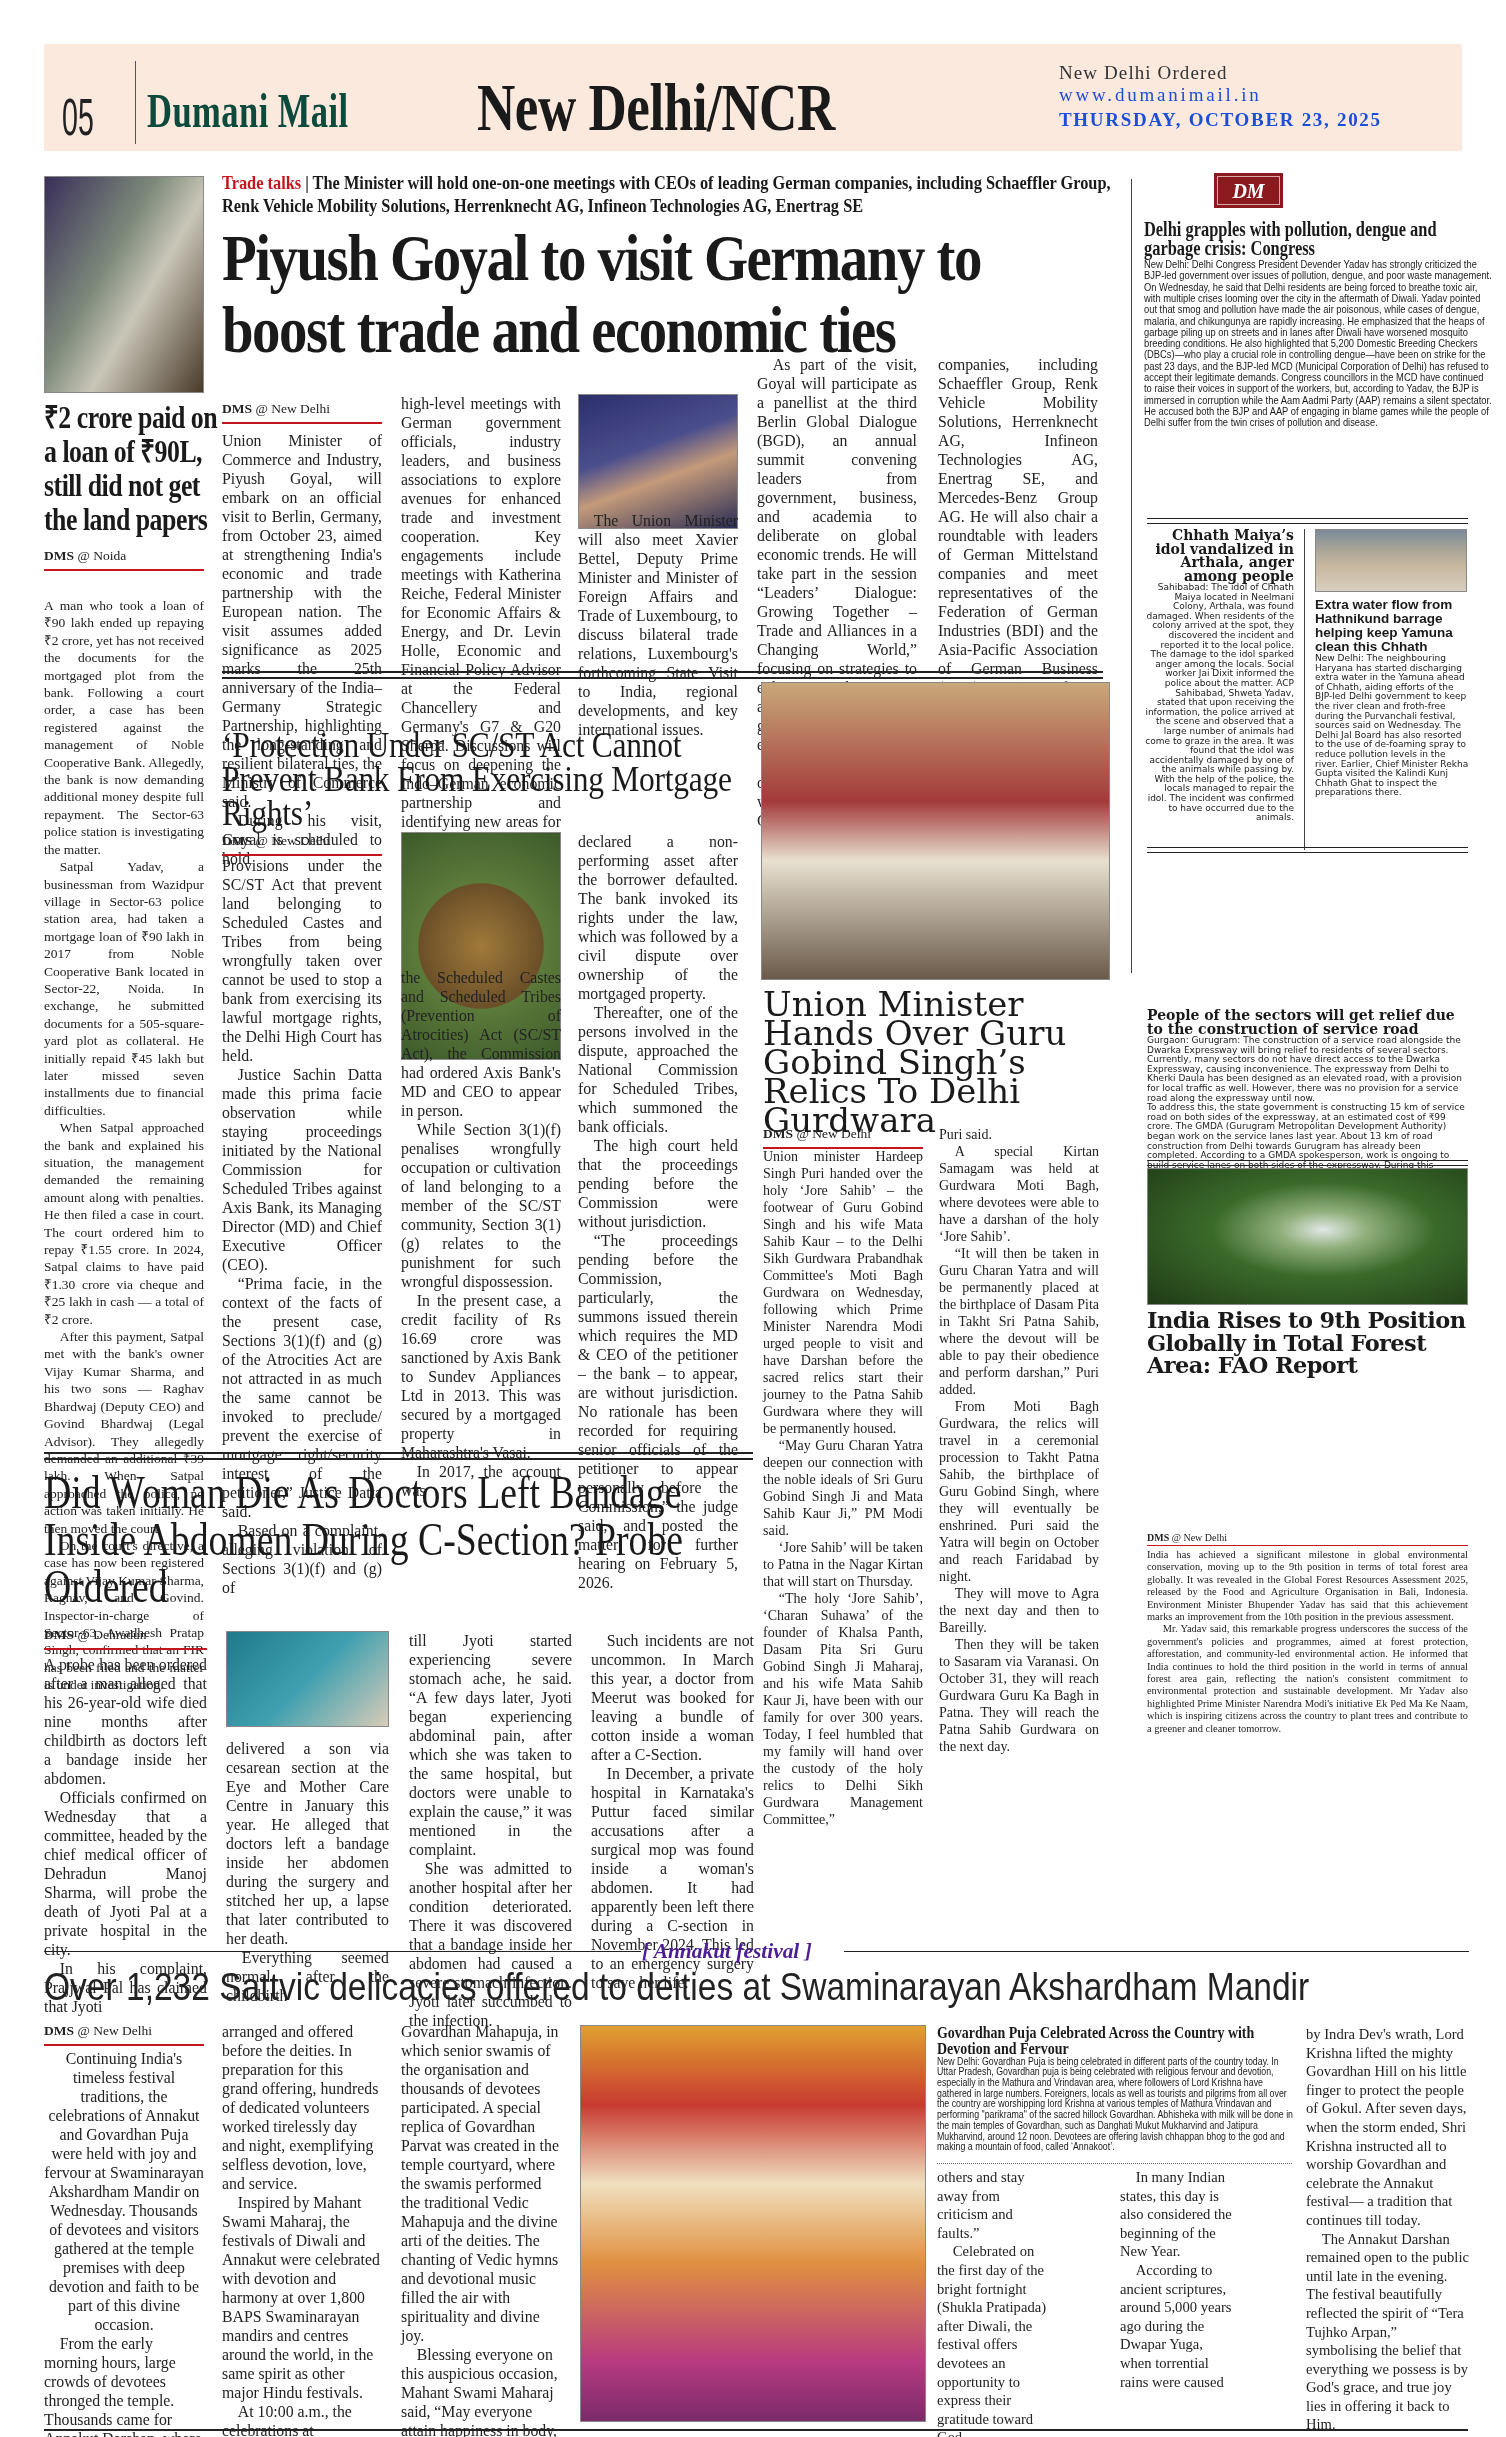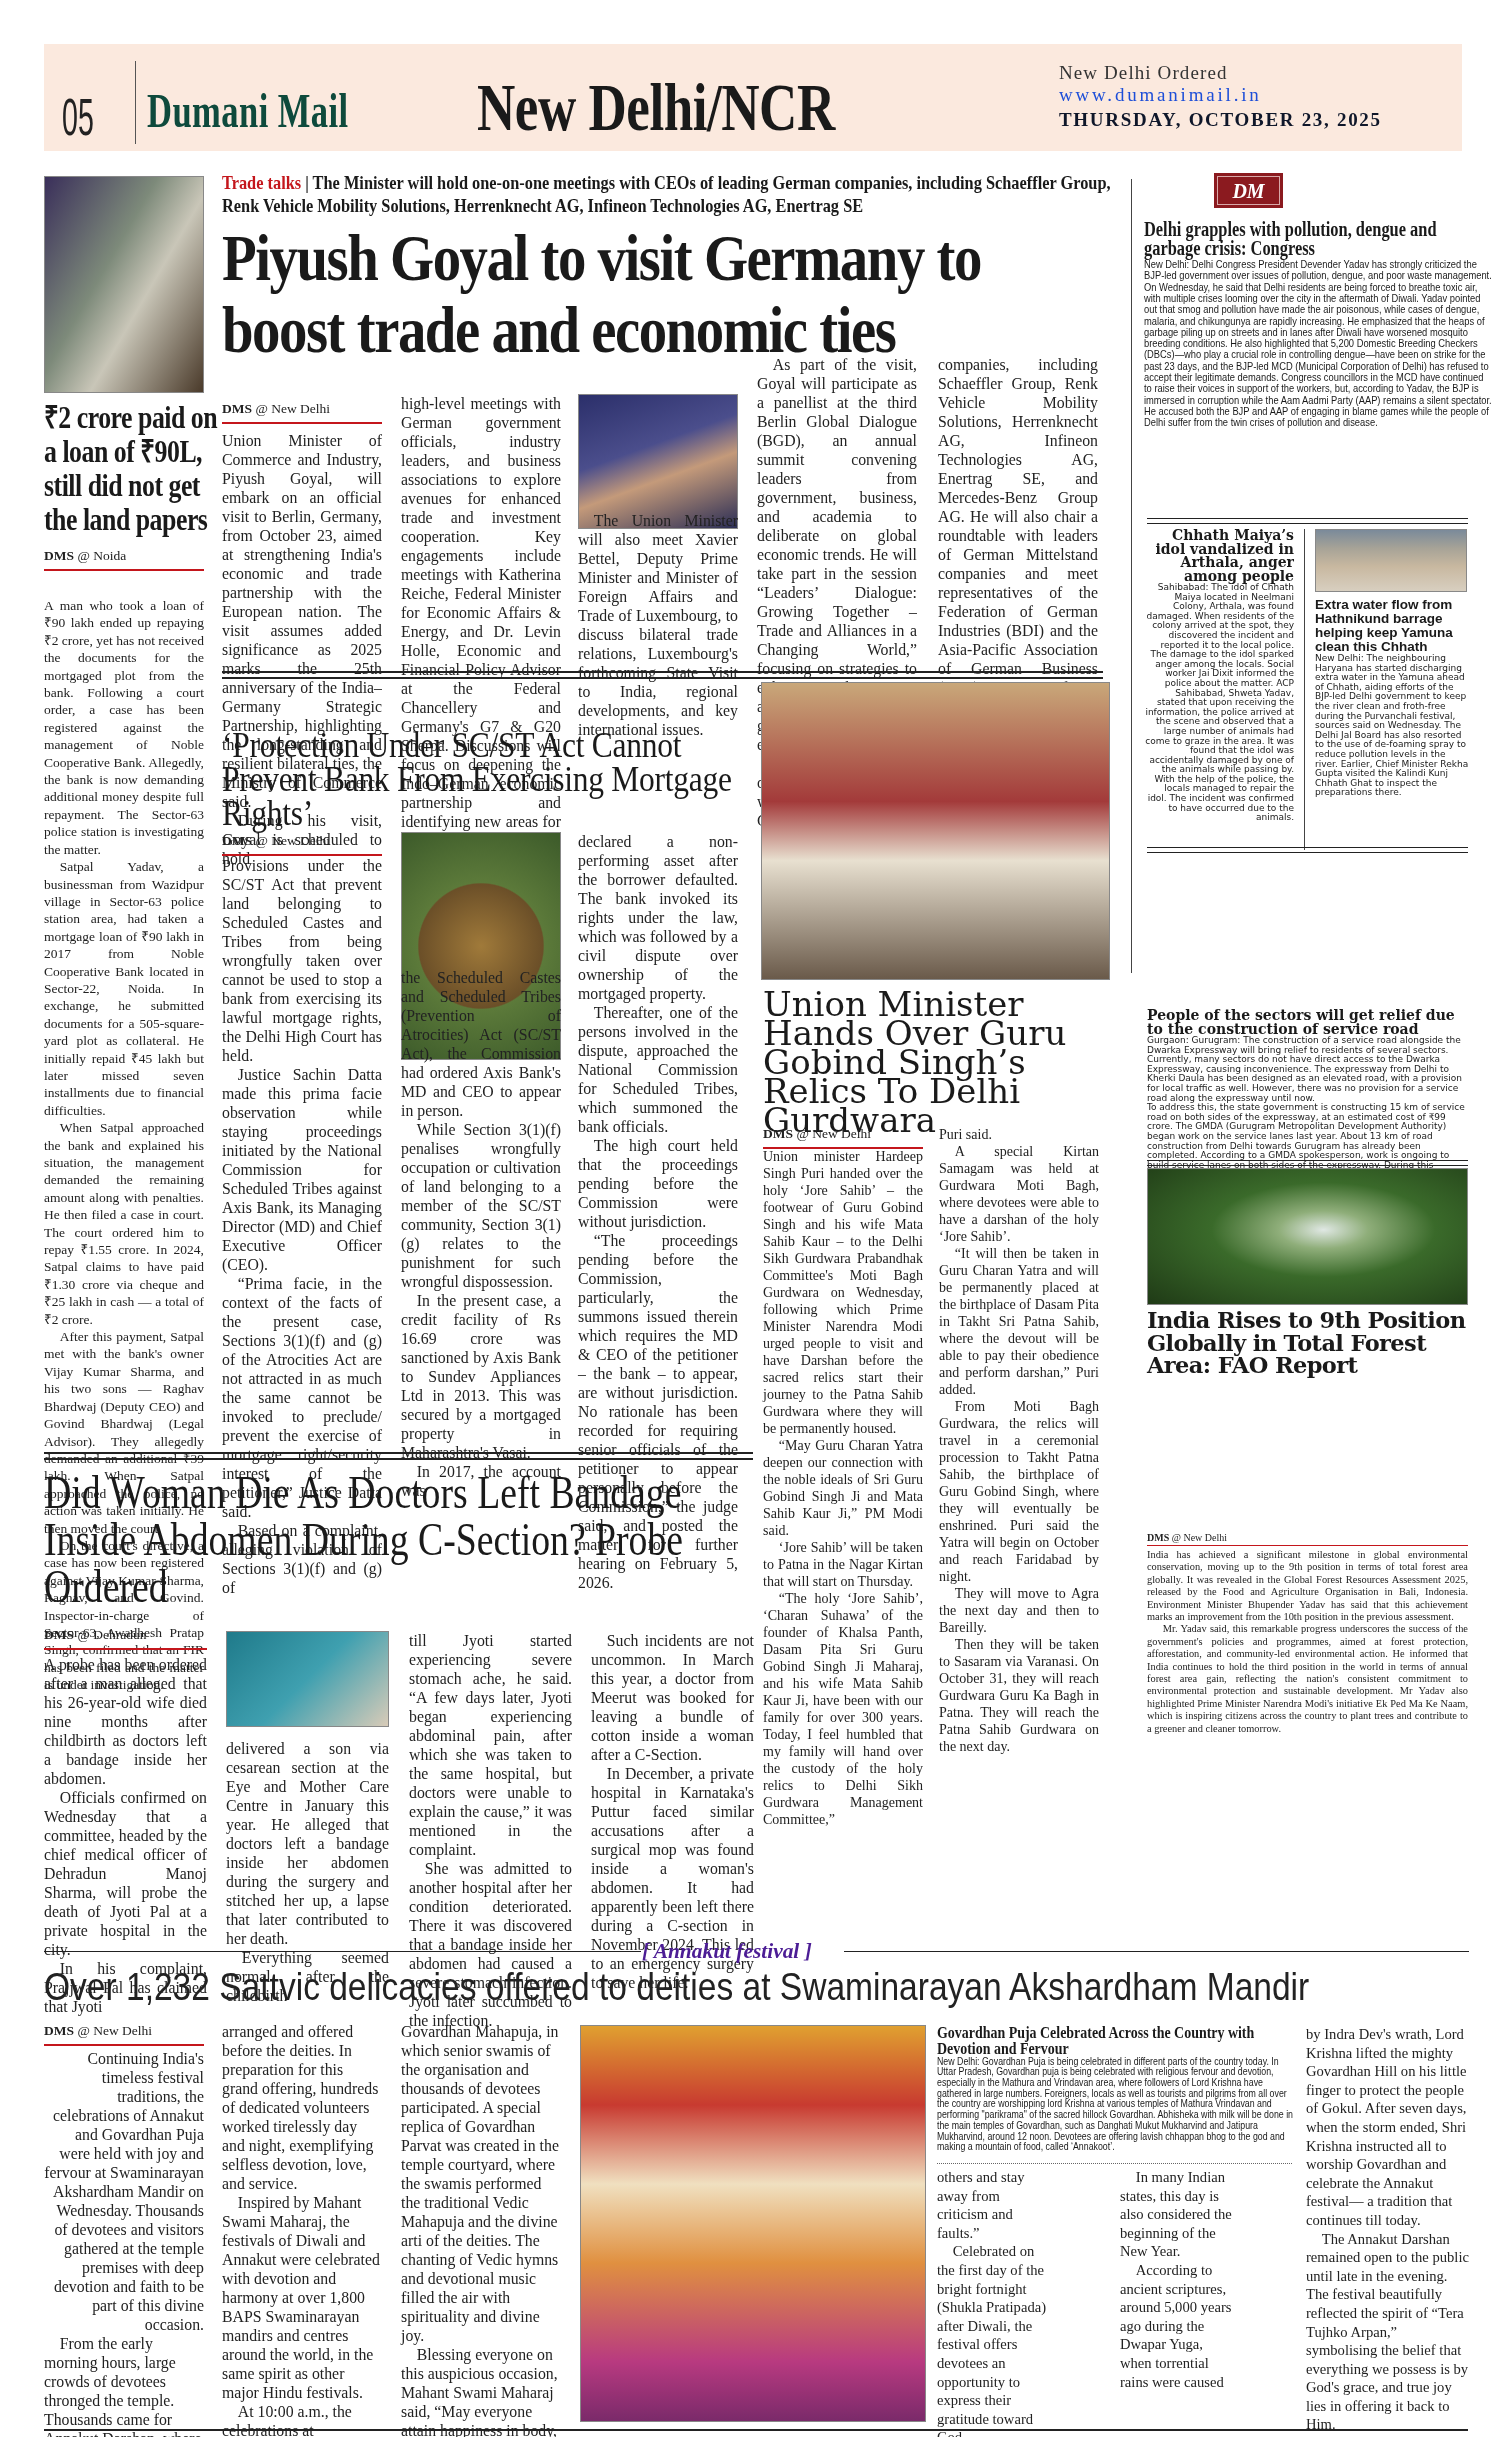--- a/index.html
+++ b/index.html
@@ -5,21 +5,21 @@
 *{box-sizing:border-box;margin:0;padding:0}
 body{width:1507px;height:2438px;background:#fff;font-family:"Liberation Serif",serif;color:#1a1a1a;position:relative;overflow:hidden}
 .abs{position:absolute}
 .masthead{left:44px;top:44px;width:1418px;height:107px;background:#fbe9de}
 .pageno{left:62px;top:87px;font-size:52px;font-family:"Liberation Sans",sans-serif;font-weight:300;color:#222;transform:scaleX(.55);transform-origin:left}
 .mast-div{left:135px;top:61px;width:0.6px;height:83px;background:#555}
 .brand{left:147px;top:83px;font-size:48px;font-weight:bold;color:#0e4a3c;font-family:"Liberation Serif",serif;transform:scaleX(.72);transform-origin:left;letter-spacing:0.6px}
 .section{left:477px;top:68px;font-size:68px;font-weight:bold;color:#1a1a1a;transform:scaleX(.78);transform-origin:left;letter-spacing:-0.6px}
 .edition{left:1059px;top:62px;font-size:19px;color:#333;letter-spacing:1.1px}
 .site{left:1059px;top:84px;font-size:19px;color:#1d4ed8;letter-spacing:2.8px}
-.date{left:1059px;top:109px;font-size:19px;color:#0f172a;letter-spacing:1.7px;font-weight:bold}
+.date{left:1059px;top:109px;font-size:19px;color:#1d4ed8;letter-spacing:1.7px;font-weight:bold}
 .rule{background:#222}
 .dbl{border-top:2.3px solid #222;border-bottom:2.3px solid #222;height:7.9px}
 .img{background:linear-gradient(135deg,#556 0%,#8a8a9a 50%,#443 100%);border:0.6px solid #888}
 .p{font-size:15.8px;line-height:19px;text-align:justify;hyphens:auto;color:#222}
 .p.ind{text-indent:15.8px}
 .byline{font-size:13.5px;color:#222;border-bottom:2.3px solid #c4161c;padding-bottom:4.5px}
 .byline b{font-weight:bold}
 .sans{font-family:"Liberation Sans",sans-serif}
 .cond{transform:scaleX(.82);transform-origin:left}
 .kicker{color:#c4161c}
@@ -168,21 +168,21 @@
  <p class="p" data-name="paragraph" style="font-size:10.4px;line-height:12.4px">India has achieved a significant milestone in global environmental conservation, moving up to the 9th position in terms of total forest area globally. It was revealed in the Global Forest Resources Assessment 2025, released by the Food and Agriculture Organisation in Bali, Indonesia. Environment Minister Bhupender Yadav has said that this achievement marks an improvement from the 10th position in the previous assessment.</p>
  <p class="p ind" data-name="paragraph" style="font-size:10.4px;line-height:12.4px">Mr. Yadav said, this remarkable progress underscores the success of the government's policies and programmes, aimed at forest protection, afforestation, and community-led environmental action. He informed that India continues to hold the third position in the world in terms of annual forest area gain, reflecting the nation's consistent commitment to environmental protection and sustainable development. Mr Yadav also highlighted Prime Minister Narendra Modi's initiative Ek Ped Ma Ke Naam, which is inspiring citizens across the country to plant trees and contribute to a greener and cleaner tomorrow.</p>
 </div>
 
 <div class="abs rule" data-name="section-divider" style="left:44px;top:1951px;width:597px;height:1.1px"></div>
 <div class="abs" data-name="annakut-section-label" style="left:642px;top:1939px;font-size:21.4px;font-style:italic;font-weight:bold;color:#4c1d95;white-space:nowrap">[ <span data-name="annakut-label-text">Annakut festival</span> ]</div>
 <div class="abs rule" data-name="section-divider" style="left:844px;top:1951px;width:625px;height:1.1px"></div>
 <div class="abs sans" data-name="annakut-headline" style="left:44px;top:1964px;width:1463px;font-size:39px;line-height:45px;font-weight:300;white-space:nowrap;transform:scaleX(.86);transform-origin:left;color:#222">Over 1,232 Sattvic delicacies offered to deities at Swaminarayan Akshardham Mandir</div>
 <div class="abs byline" data-name="annakut-byline" style="left:44px;top:2023px;width:160px"><b data-name="byline-agency">DMS</b> <span data-name="byline-place">@ New Delhi</span></div>
 <div class="abs" data-name="annakut-col-1" style="left:44px;top:2049px;width:160px">
-    <p class="p" data-name="paragraph" style="text-align:right">Continuing India's timeless festival traditions, the celebrations of Annakut and Govardhan Puja were held with joy and fervour at Swaminarayan Akshardham Mandir on Wednesday. Thousands of devotees and visitors gathered at the temple premises with deep devotion and faith to be part of this divine occasion.</p>
+    <p class="p" data-name="paragraph" style="text-align:center">Continuing India's timeless festival traditions, the celebrations of Annakut and Govardhan Puja were held with joy and fervour at Swaminarayan Akshardham Mandir on Wednesday. Thousands of devotees and visitors gathered at the temple premises with deep devotion and faith to be part of this divine occasion.</p>
     <p class="p ind" data-name="paragraph" style="text-align:left">From the early morning hours, large crowds of devotees thronged the temple. Thousands came for Annakut Darshan, where 1,232 sattvic vegetarian dishes were artistically</p>
   </div>
 <div class="abs" data-name="annakut-col-2" style="left:222px;top:2022px;width:160px">
     <p class="p" data-name="paragraph" style="text-align:left">arranged and offered before the deities. In preparation for this grand offering, hundreds of dedicated volunteers worked tirelessly day and night, exemplifying selfless devotion, love, and service.</p>
     <p class="p ind" data-name="paragraph" style="text-align:left">Inspired by Mahant Swami Maharaj, the festivals of Diwali and Annakut were celebrated with devotion and harmony at over 1,800 BAPS Swaminarayan mandirs and centres around the world, in the same spirit as other major Hindu festivals.</p>
     <p class="p ind" data-name="paragraph" style="text-align:left">At 10:00 a.m., the celebrations at Akshardham Mandir commenced with</p>
   </div>
 <div class="abs" data-name="annakut-col-3" style="left:401px;top:2022px;width:160px">
     <p class="p" data-name="paragraph" style="text-align:left">Govardhan Mahapuja, in which senior swamis of the organisation and thousands of devotees participated. A special replica of Govardhan Parvat was created in the temple courtyard, where the swamis performed the traditional Vedic Mahapuja and the divine arti of the deities. The chanting of Vedic hymns and devotional music filled the air with spirituality and divine joy.</p>
     <p class="p ind" data-name="paragraph" style="text-align:left">Blessing everyone on this auspicious occasion, Mahant Swami Maharaj said, “May everyone attain happiness in body, mind, and wealth. In this New Year, let all imbibe the virtues of</p>

